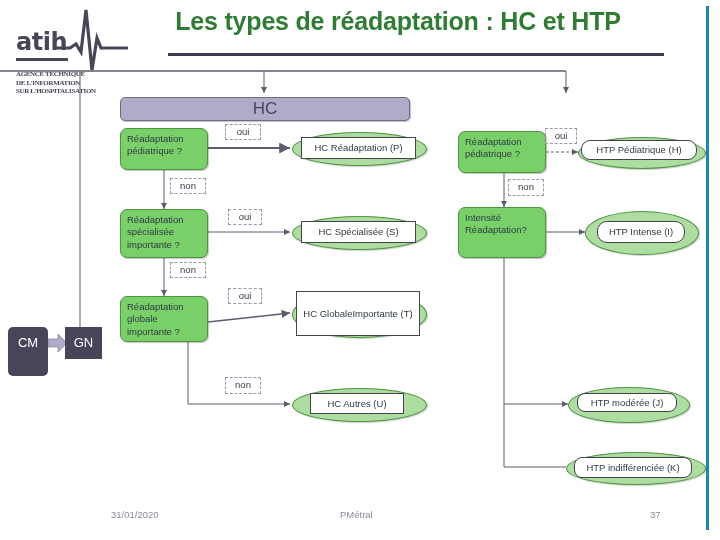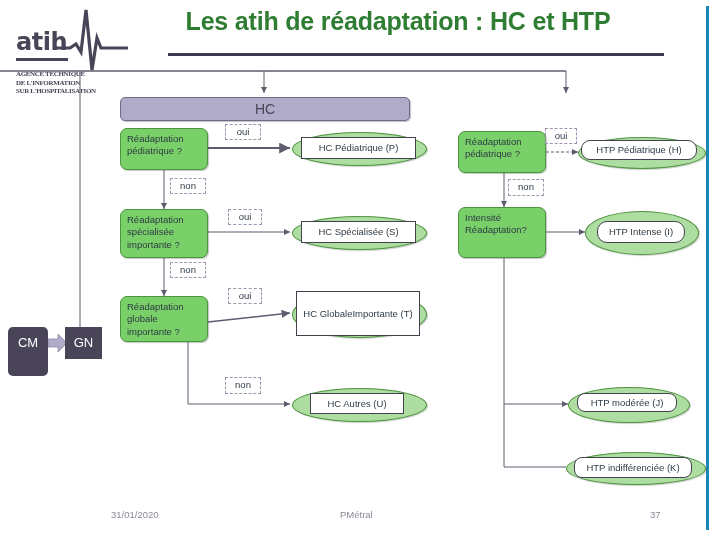--- a/index.html
+++ b/index.html
@@ -34,21 +34,21 @@
     font-size:7px;line-height:8.6px;color:#4a4458;font-weight:bold;
     letter-spacing:-0.35px;font-family:Liberation Serif, serif;
   }
 
   
   .wires{position:absolute;left:0;top:0;width:720px;height:540px;}
 
   
   .headbar{
     position:absolute;background:#b0abc8;border:1px solid #6f6a86;border-radius:5px;
-    font-size:14px;color:#4a4458;line-height:22px;height:22px;
+    font-size:17px;color:#4a4458;line-height:22px;height:22px;
     box-shadow:1px 1px 1px rgba(80,75,100,.35);
   }
   .headbar.hc{left:120px;top:97px;width:288px;text-align:center;}
   .headbar.htp{left:452px;top:97px;width:232px;text-align:left;padding-left:6px;width:226px;}
 
   
   .dbox{
     position:absolute;background:#79cf68;border:1px solid #4f9441;border-radius:7px;
     color:#2f3b45;font-size:9.5px;line-height:12.4px;
     padding:4px 5px 0 6px;box-sizing:border-box;
@@ -95,21 +95,21 @@
   .f-author{left:340px;}
   .f-page{left:650px;}
 </style>
 </head>
 <body>
 
 <div id="slide">
 
   <div class="blue-rule"></div>
 
-  <div class="title">Les atih de réadaptation : HC et HTP</div>
+  <div class="title">Les types de réadaptation : HC et HTP</div>
   <div class="title-rule"></div>
 
   <div class="logo">
     <div class="logo-word">atih</div>
     <div class="logo-underline"></div>
     <svg class="logo-ekg" viewBox="0 0 72 66">
       <path d="M0 40 L14 40 L20 36 L25 44 L30 2 L36 62 L41 30 L45 40 L72 40" fill="none" stroke="#4a4458" stroke-width="3.2" stroke-linejoin="miter"></path>
     </svg>
     <div class="logo-sub">
       <div>AGENCE TECHNIQUE</div>
@@ -176,21 +176,21 @@
 
   <div class="tag" style="left:225px;top:124px;width:36px;height:16px;">oui</div>
   <div class="tag" style="left:170px;top:178px;width:36px;height:16px;">non</div>
   <div class="tag" style="left:228px;top:209px;width:34px;height:16px;">oui</div>
   <div class="tag" style="left:170px;top:262px;width:36px;height:16px;">non</div>
   <div class="tag" style="left:228px;top:288px;width:34px;height:16px;">oui</div>
   <div class="tag" style="left:225px;top:377px;width:36px;height:17px;">non</div>
 
   <div class="term" style="left:292px;top:132px;width:133px;height:32px;">
     <div class="ell"></div>
-    <div class="lab" style="left:9px;top:5px;width:115px;height:22px;">HC Pédiatrique (P)</div>
+    <div class="lab" style="left:9px;top:5px;width:115px;height:22px;">HC Réadaptation (P)</div>
   </div>
 
   <div class="term" style="left:292px;top:216px;width:133px;height:32px;">
     <div class="ell"></div>
     <div class="lab" style="left:9px;top:5px;width:115px;height:22px;">HC Spécialisée (S)</div>
   </div>
 
   <div class="term" style="left:292px;top:291px;width:133px;height:45px;">
     <div class="ell"></div>
     <div class="lab" style="left:4px;top:0px;width:124px;height:45px;">

